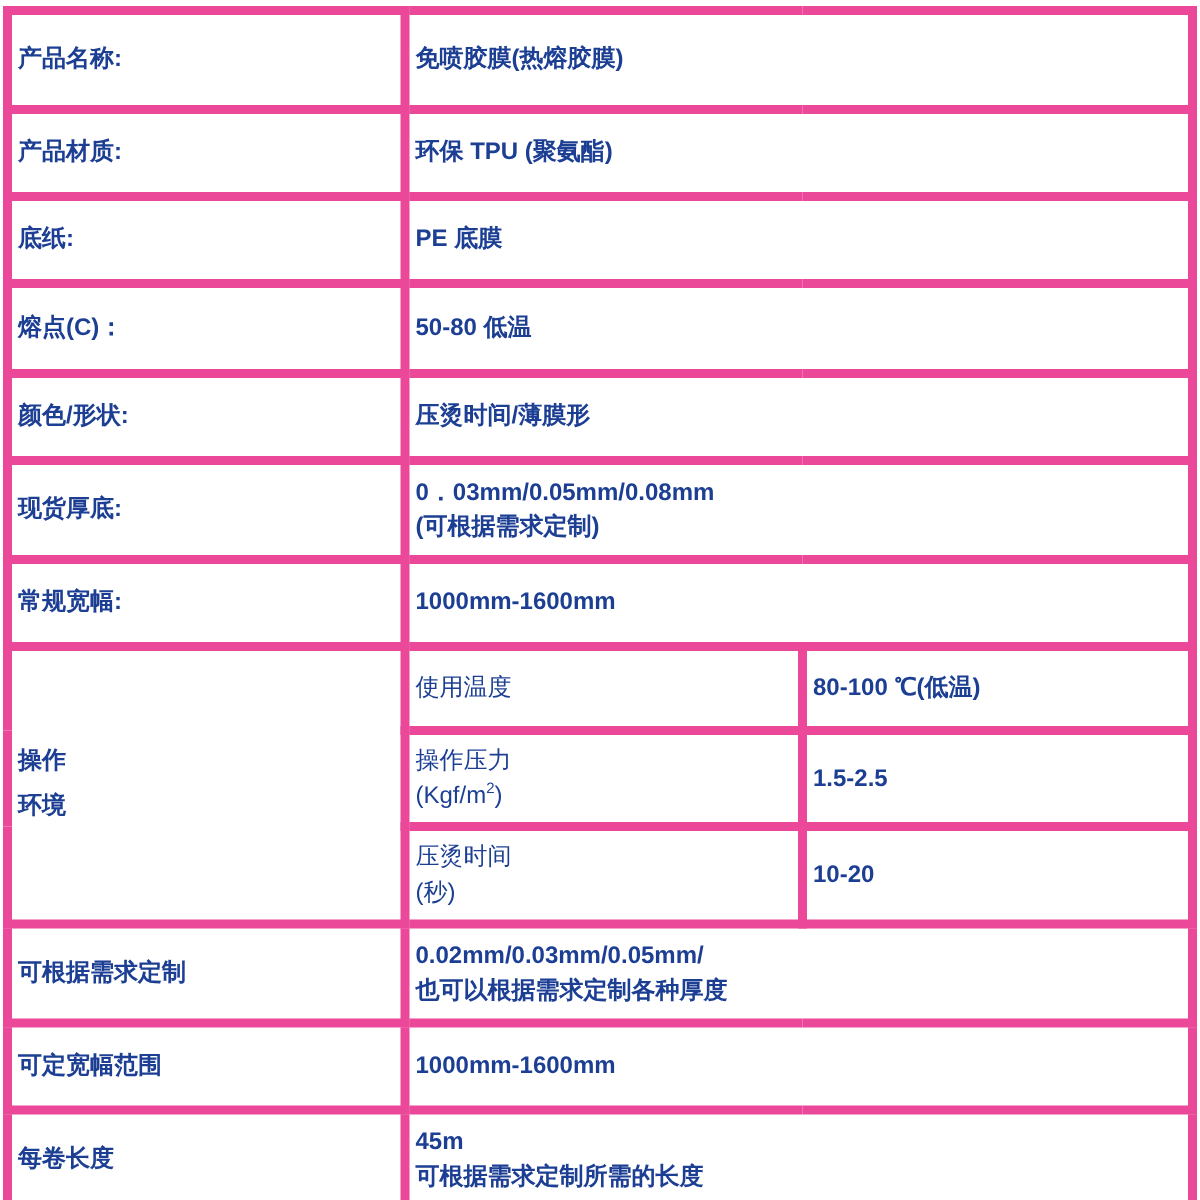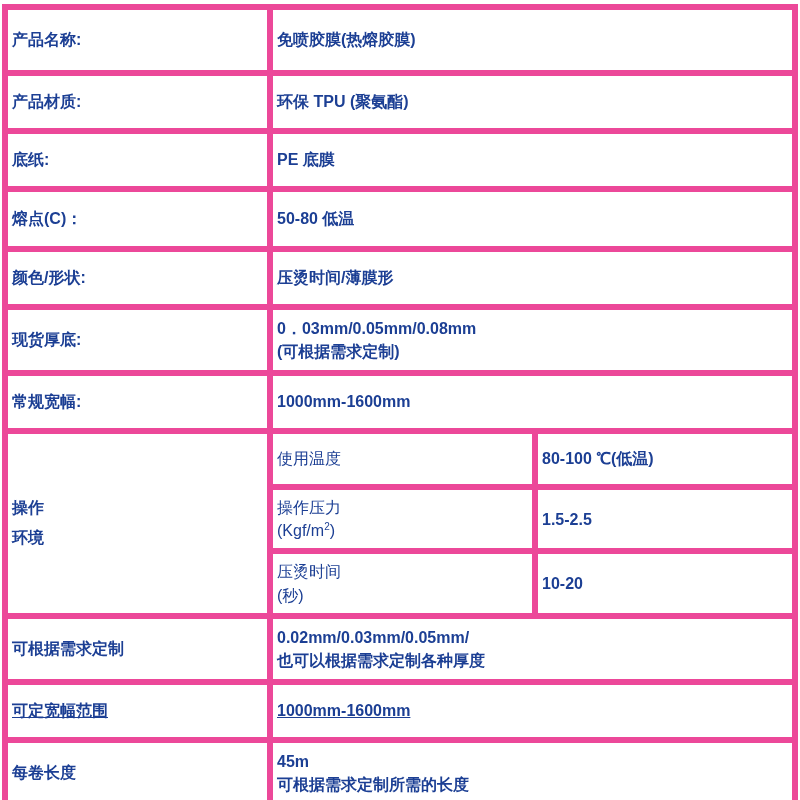--- a/index.html
+++ b/index.html
@@ -60,21 +60,21 @@
   .r2 { height: 58px; }
   .r3 { height: 58px; }
   .r4 { height: 60px; margin-top: 24px; }
   .r5 { height: 58px; margin-left: 15px; }
   .r6 { height: 66px; margin-top: 24px; }
   .r7 { height: 58px; }
   .r8 { height: 56px; }
   .r9 { height: 60px; }
   .r10 { height: 56px; }
   .r11 { height: 66px; }
-  .r12 { height: 58px; text-decoration: underline; }
+  .r12 { height: 58px; }
   .r13 { height: 66px; }
 </style>
 </head>
 <body>
 
 <table id="spec-table">
   <colgroup>
     <col style="width:265px">
     <col style="width:265px">
     <col style="width:260px">

